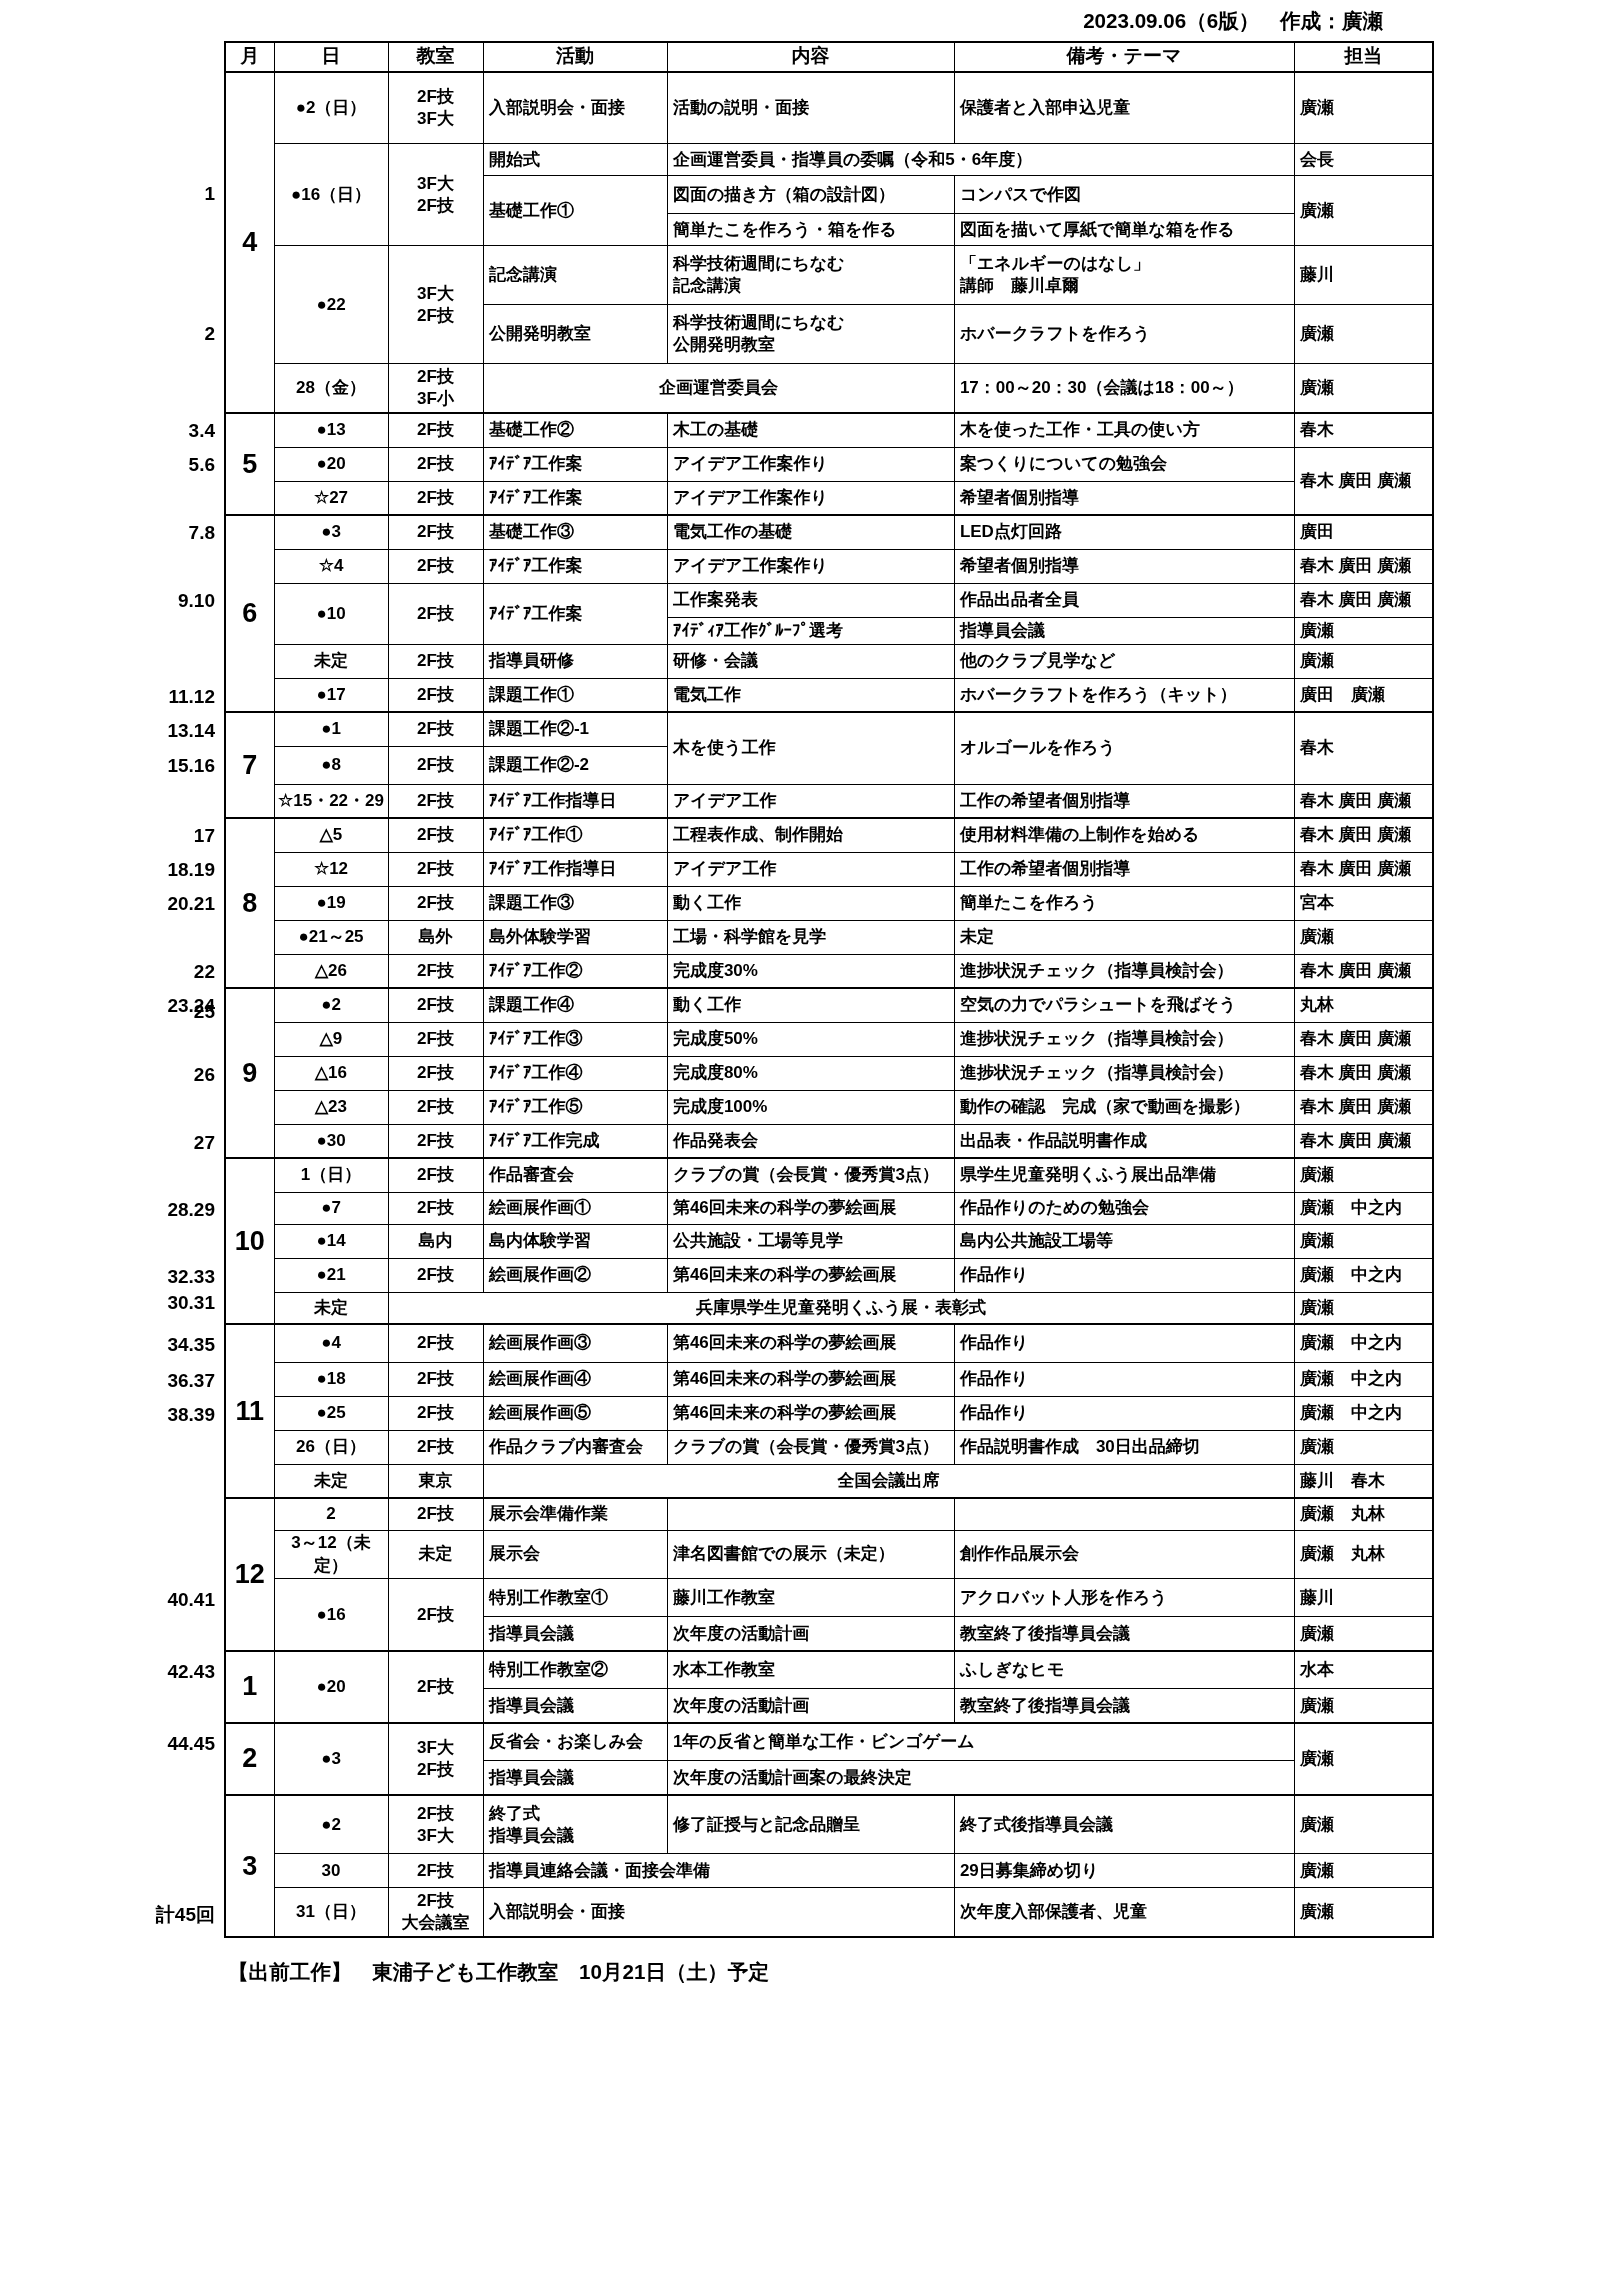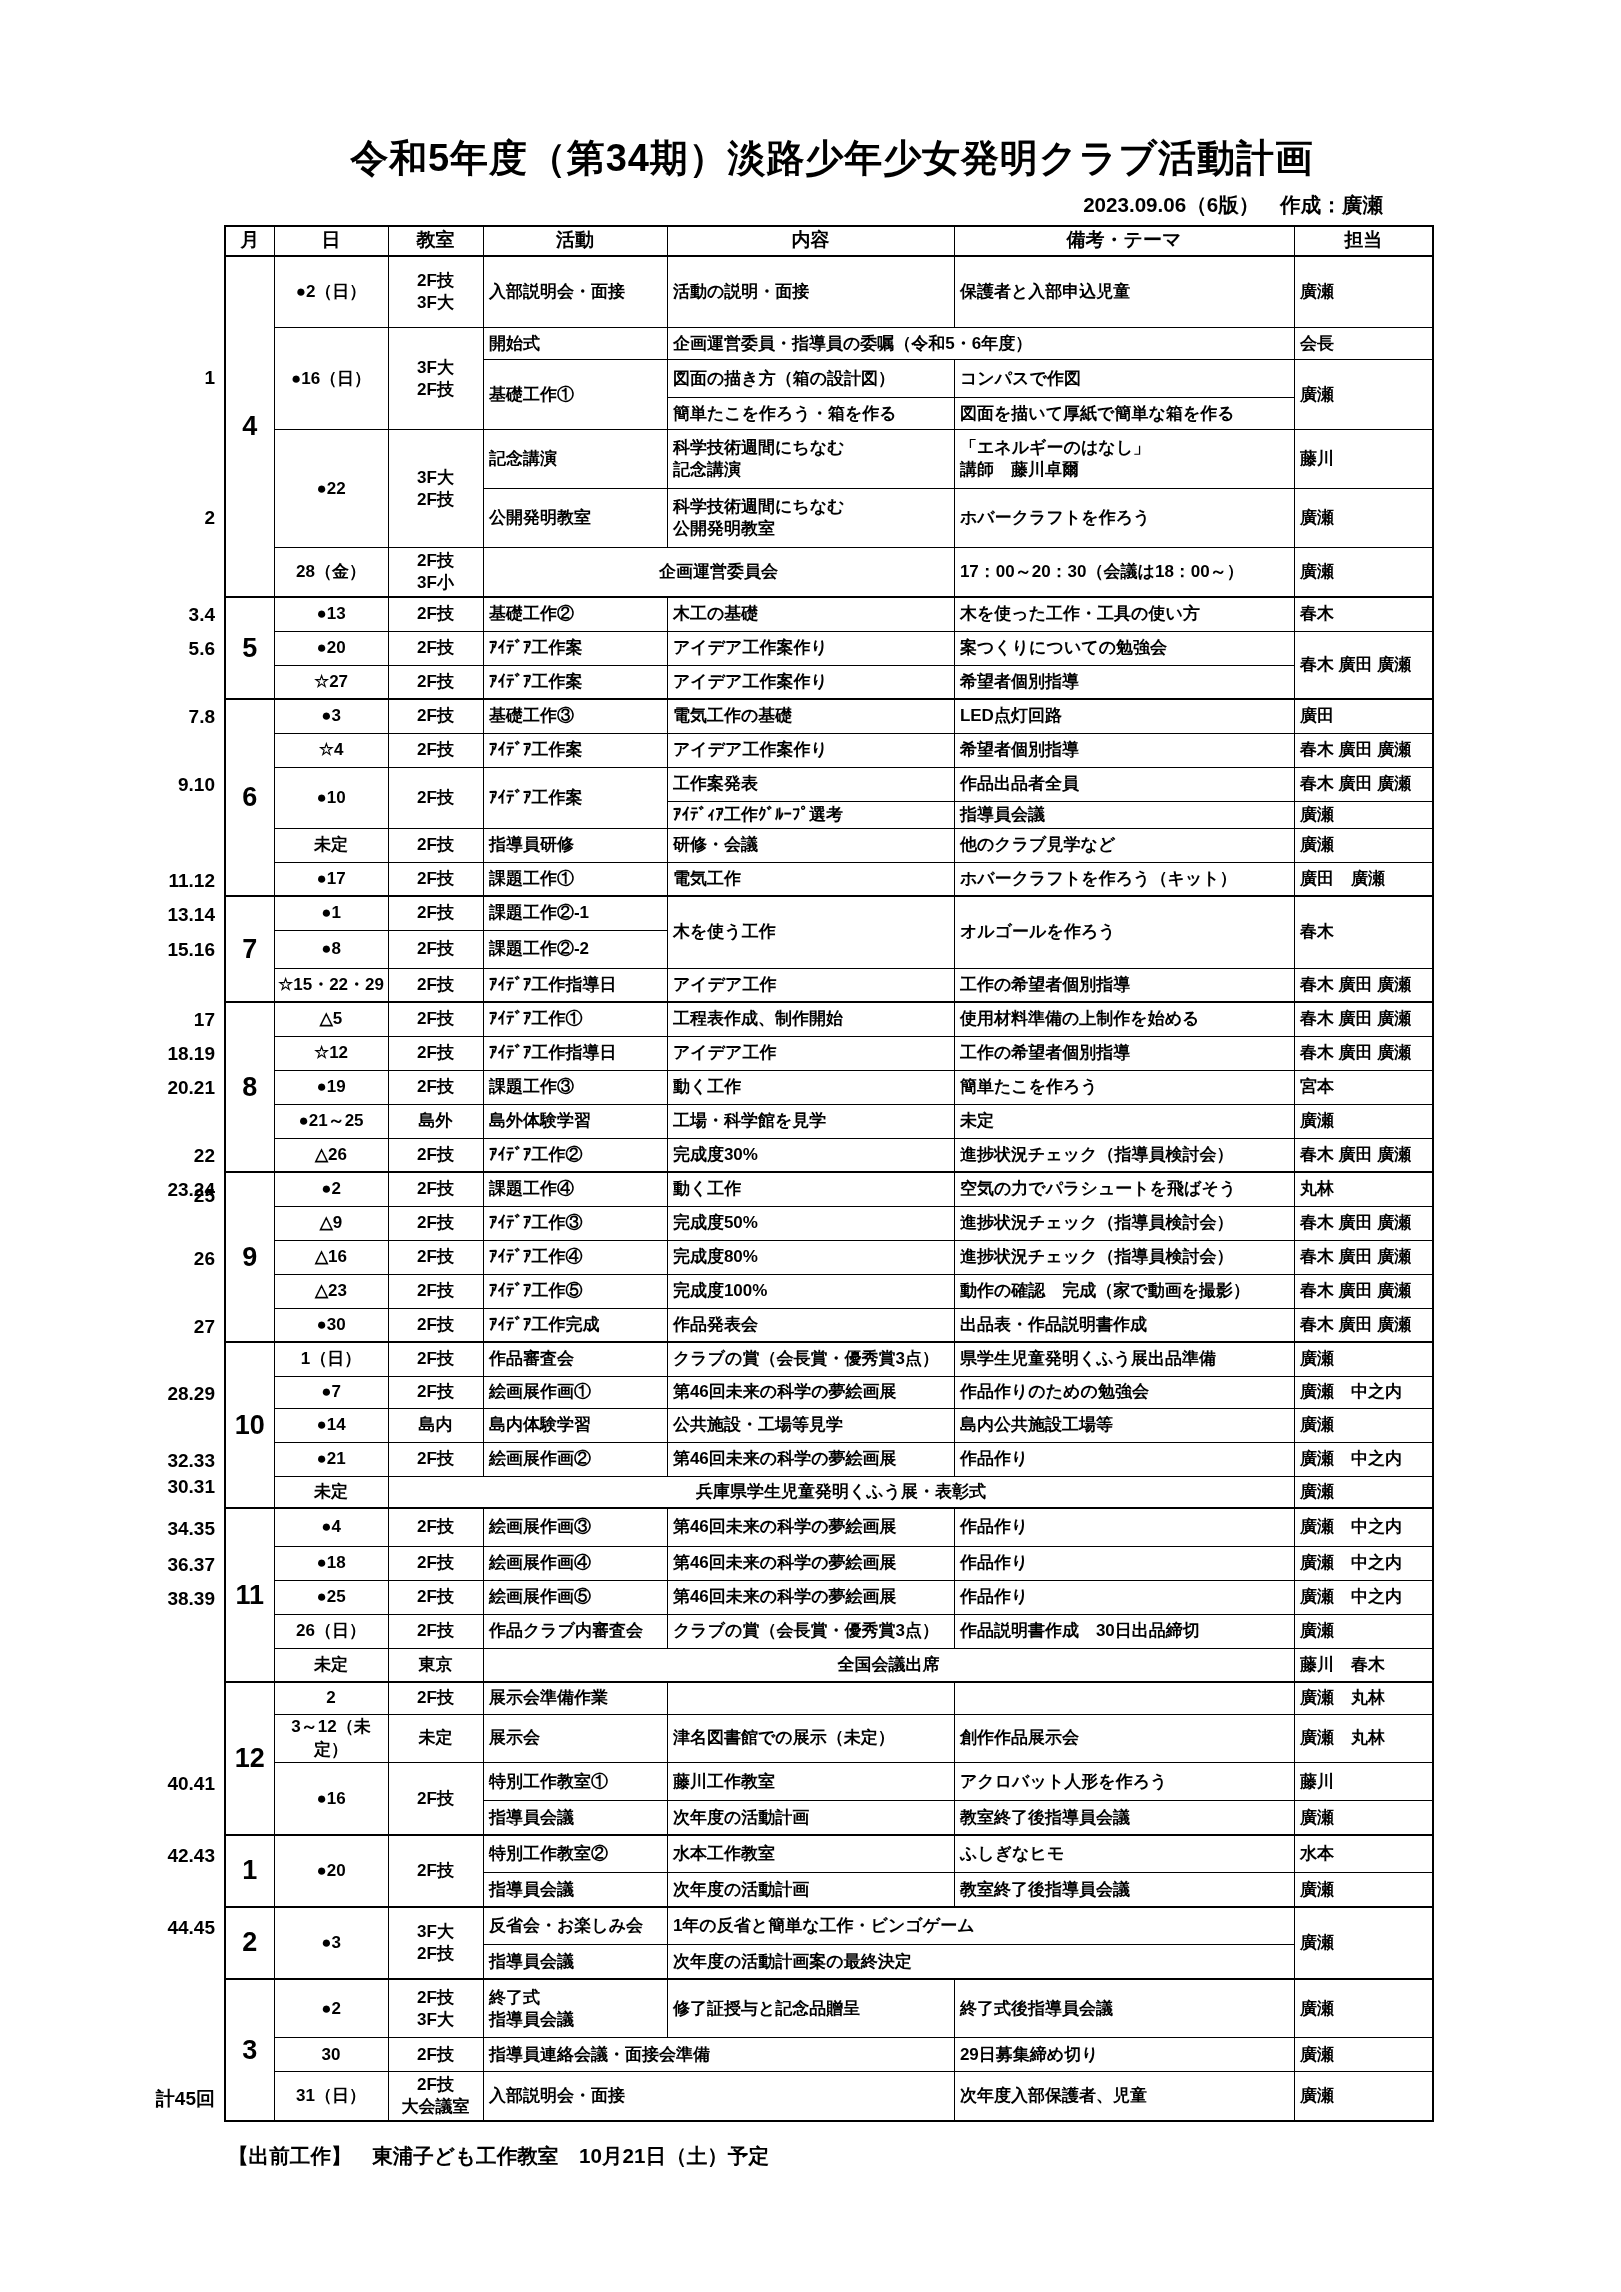--- a/index.html
+++ b/index.html
@@ -32,21 +32,20 @@
   td.month { text-align:center; font-size:27px; font-weight:600; padding:0; }
   td.day, td.room, td.center { text-align:center; padding:1.8px 1.8px; }
   td.act, td.content, td.note, td.staff { text-align:left; }
   tr.month-start td { border-top:2.7px solid #000; }
   .footer-note { margin-left:228px; margin-top:19.7px; font-size:20.6px; font-weight:bold; }
 </style>
 </head>
 <body>
 
 <div class="page">
-  <div class="doc-title">令和5年度（第34期）淡路少年少女発明クラブ活動計画</div>
   <div class="dateline">2023.09.06（6版）　作成：廣瀬</div>
 
   <div class="table-zone">
     <div class="gutter-column">
         <div class="gutter-label" style="top: 153px;">1</div>
         <div class="gutter-label" style="top: 293px;">2</div>
         <div class="gutter-label" style="top: 390px;">3.4</div>
         <div class="gutter-label" style="top: 424px;">5.6</div>
         <div class="gutter-label" style="top: 492px;">7.8</div>
         <div class="gutter-label" style="top: 560px;">9.10</div>

